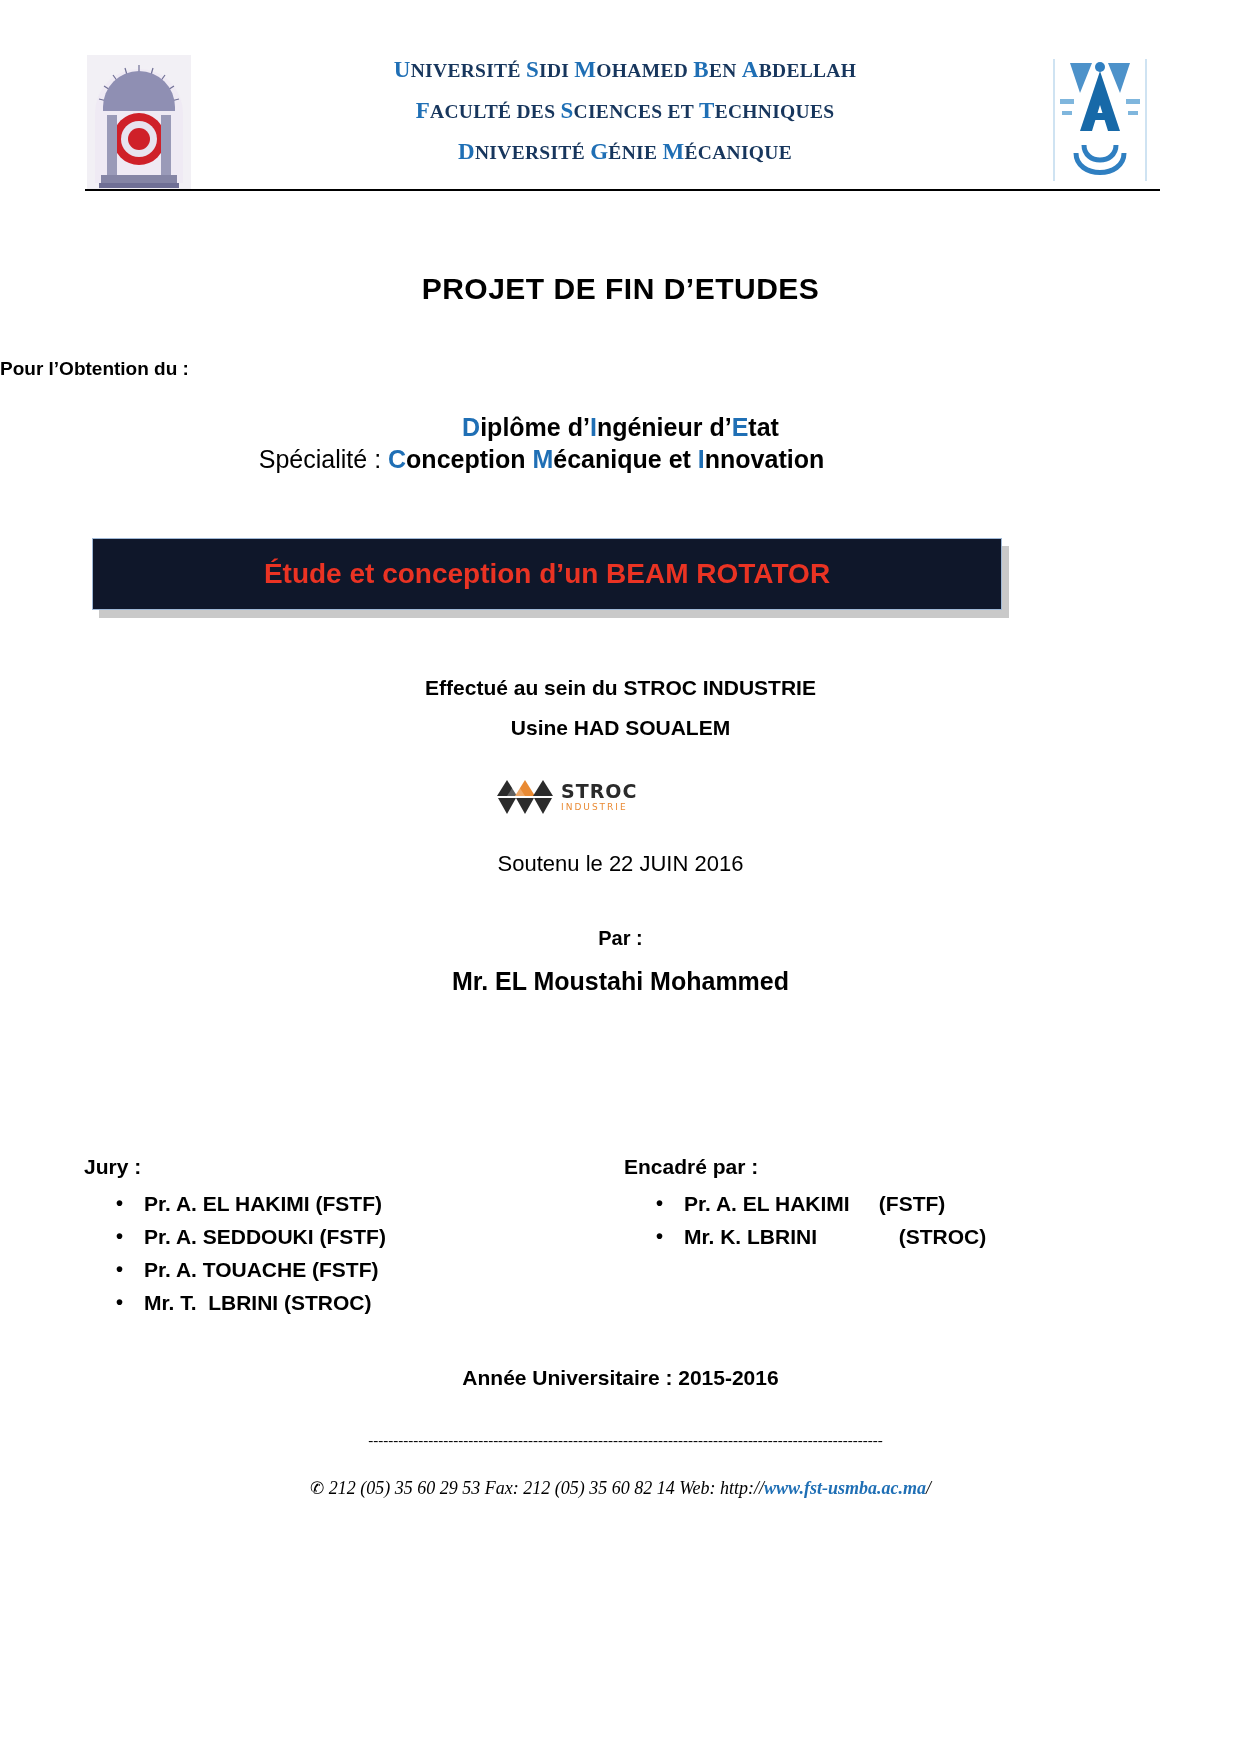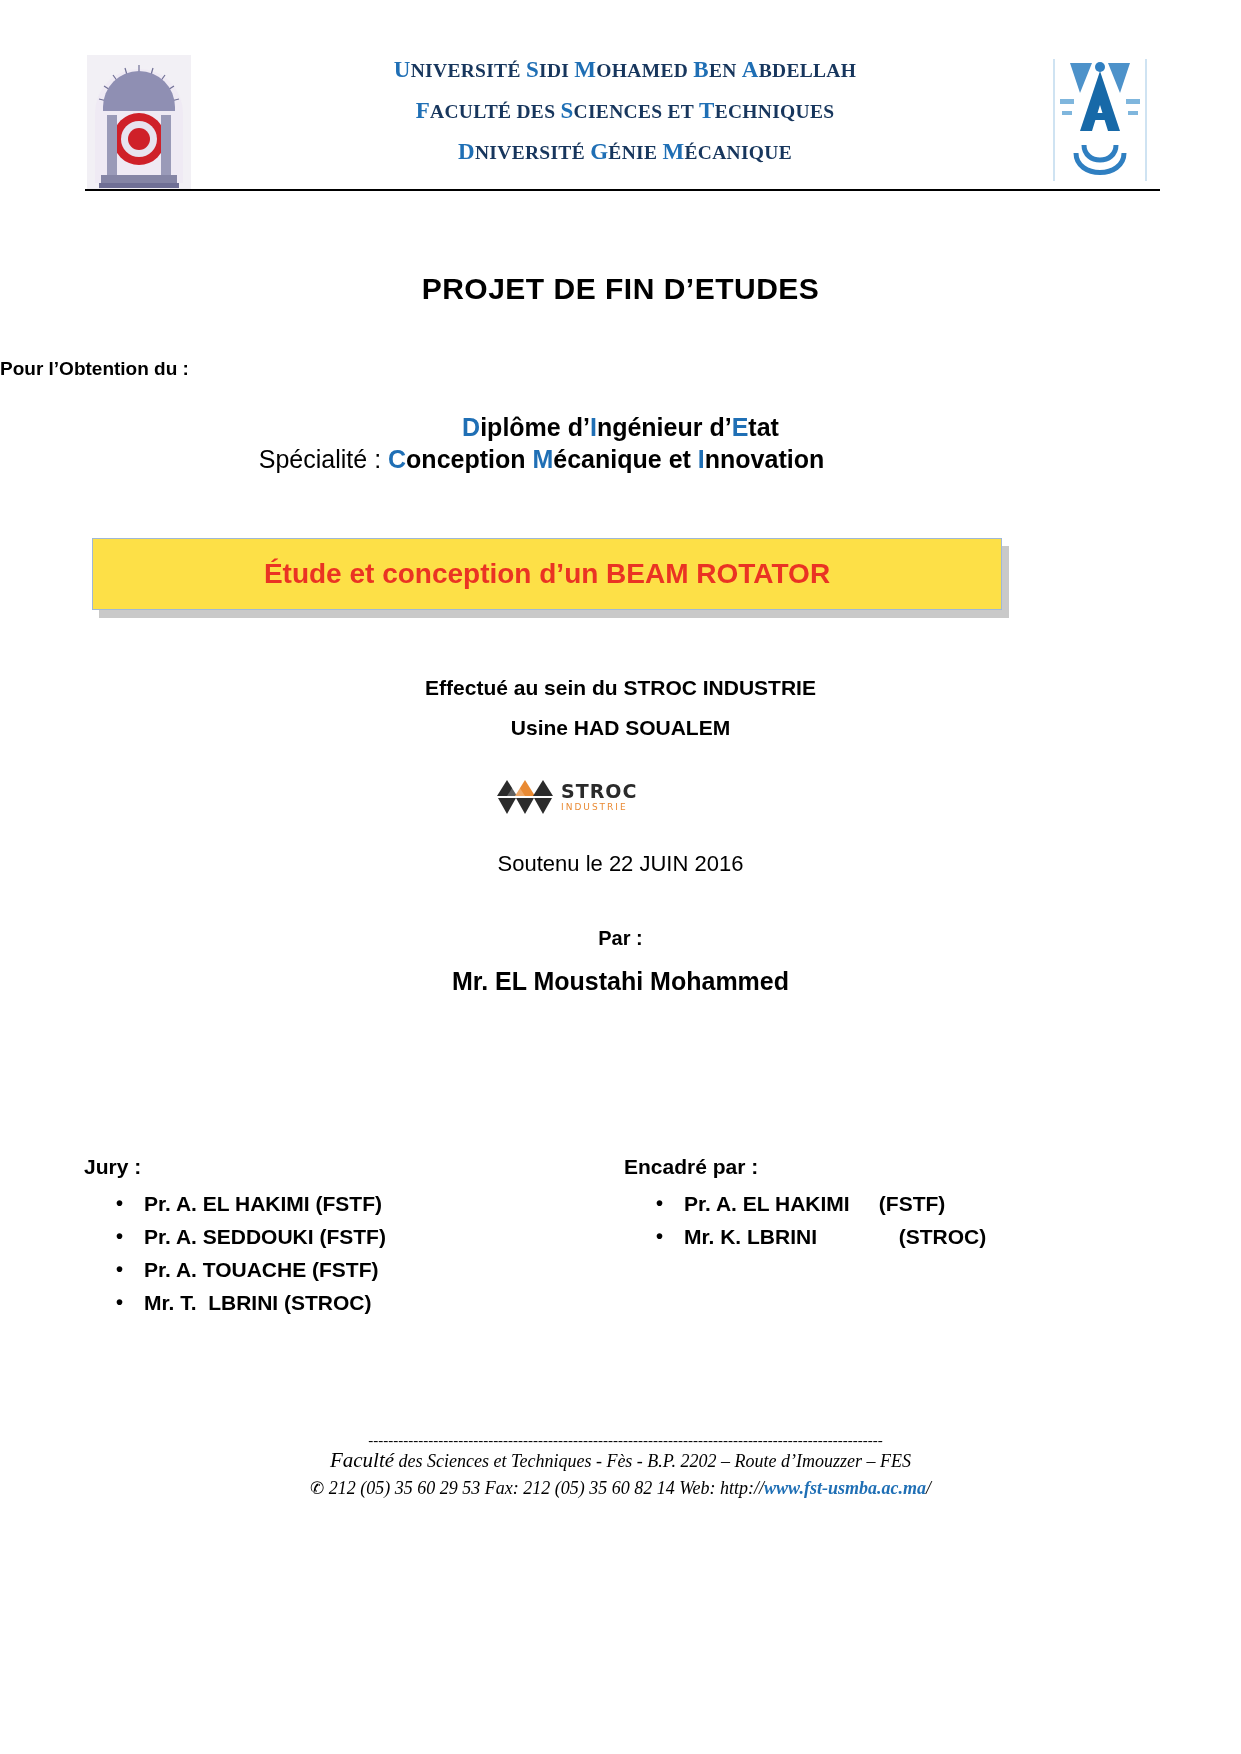--- a/index.html
+++ b/index.html
@@ -128,21 +128,21 @@
   .blue { color: #1f6fb5; }
 
   
   .subject-box {
     position: absolute;
     left: 92px;
     top: 538px;
     width: 910px;
     height: 72px;
     border: 1.5px solid #9fb8d6;
-    background: #fde047;
+    background: #0f172a;
     box-shadow: 7px 8px 0 0 #c9c9c9;
     box-sizing: border-box;
   }
   .subject-text {
     position: absolute;
     left: 0;
     top: 0;
     width: 100%;
     height: 100%;
     display: flex;
@@ -443,25 +443,23 @@
   </div>
 
   <div class="enc-col">
     <div class="col-title">Encadré par :</div>
     <ul class="people">
       <li>Pr. A. EL HAKIMI     (FSTF)</li>
       <li>Mr. K. LBRINI              (STROC)</li>
     </ul>
   </div>
 
+  <div class="annee">Année Universitaire : 2015-2016</div>
 
   <div class="dashed">-------------------------------------------------------------------------------------------------------</div>
 
-  <div class="footer-line1">
-    <span class="big">Faculté</span><span> des Sciences et Techniques -  Fès  - B.P. 2202 – Route d’Imouzzer – FES</span>
-  </div>
 
   <div class="footer-line2">
     <span class="phone-glyph">✆</span>
     <span>212 (05) 35 60 29 53 Fax: 212 (05) 35 60 82 14 Web: http://</span><span class="url">www.fst-usmba.ac.ma</span><span>/</span>
   </div>
 
 </div>
 
 </body></html>

